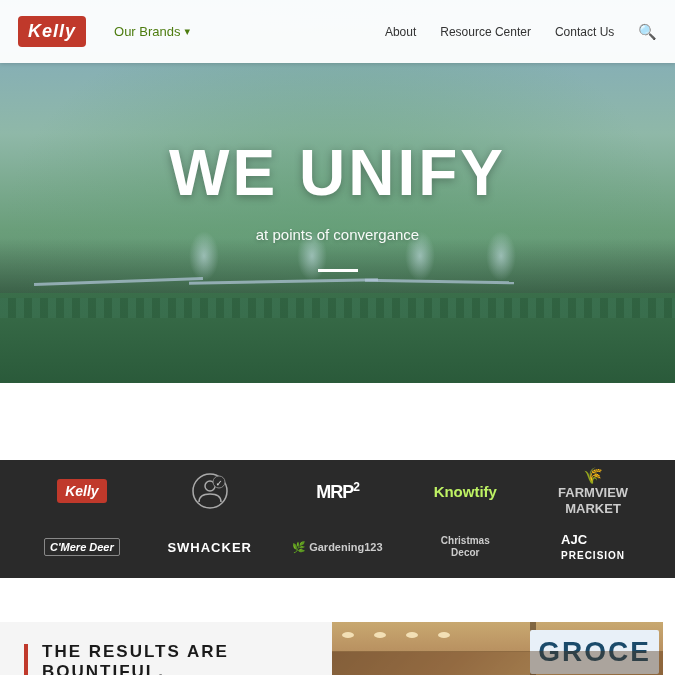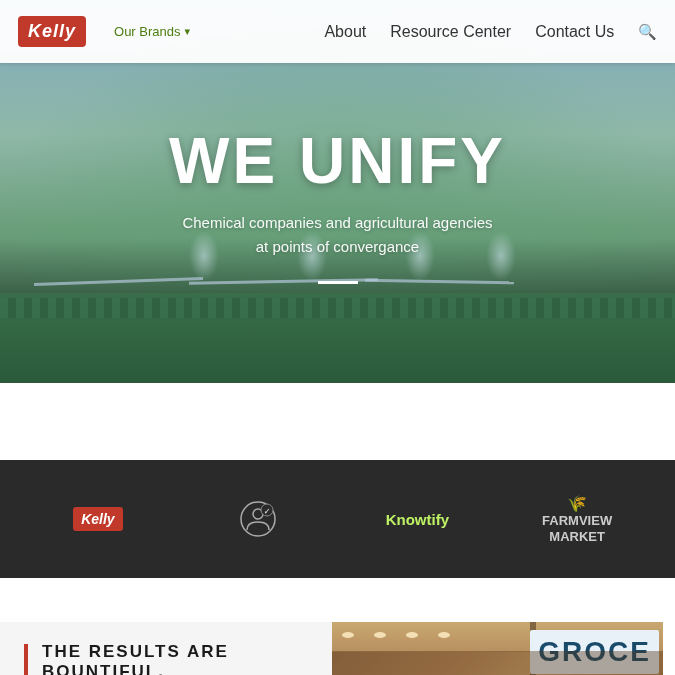--- a/index.html
+++ b/index.html
@@ -33,21 +33,21 @@
       letter-spacing: 1px;
     }
     .nav-brand-btn {
       font-size: 13px;
       color: #4d7c0f;
       cursor: pointer;
       display: flex; align-items: center; gap: 4px;
     }
     .nav-right { display: flex; align-items: center; gap: 24px; }
     .nav-link {
-      font-size: 16px;
+      font-size: 12px;
       color: #333;
       cursor: pointer;
       text-decoration: none;
     }
     .search-icon-wrap { cursor: pointer; color: #555; font-size: 15px; }
 
     
     .hero {
       position: absolute;
       top: 0; left: 0; right: 0;
@@ -309,21 +309,20 @@
     <div class="spray" style="left:44%;bottom:22px;"></div>
     <div class="spray" style="left:60%;bottom:22px;"></div>
     <div class="spray" style="left:72%;bottom:22px;"></div>
   </div>
 
   <div class="crops">
     <div class="crop-row"></div>
   </div>
   <div class="hero-content">
     <h1 class="hero-title">WE UNIFY</h1>
-    <p class="hero-subtitle">Chemical companies and agricultural agencies</p>
     <p class="hero-subtitle">at points of convergance</p>
     <div class="hero-dash"></div>
   </div>
 </section>
 
 <section class="brands-bar">
   <div class="brands-row">
 
     <div class="brand-logos-top">
 
@@ -334,34 +333,59 @@
       <div class="brand-logo">
         <svg width="38" height="38" viewBox="0 0 38 38">
           <circle cx="19" cy="19" r="17" fill="none" stroke="#aaa" stroke-width="1.5"></circle>
           <circle cx="19" cy="14" r="5" fill="none" stroke="#aaa" stroke-width="1.5"></circle>
           <path d="M8 30 Q8 22 19 22 Q30 22 30 30" fill="none" stroke="#aaa" stroke-width="1.5"></path>
           <circle cx="28" cy="10" r="6" fill="#2a2a2a" stroke="#888" stroke-width="1"></circle>
           <text x="28" y="14" text-anchor="middle" font-size="8" fill="#ccc">✓</text>
         </svg>
       </div>
 
+      <div class="brand-logo">
+        <span class="brand-mrp">MRP<span style="font-size:12px;vertical-align:super;">2</span></span>
+      </div>
 
       <div class="brand-logo">
         <span class="brand-knowtify">Knowtify</span>
       </div>
 
 
       <div class="brand-logo">
         <span class="brand-farmview">
           <span style="font-size:16px;">🌾</span><br>
           <span style="font-size:13px;color:#ccc;">FARMVIEW<br>MARKET</span>
         </span>
       </div>
     </div>
 
+    <div class="brand-logos-bottom">
+
+      <div class="brand-logo">
+        <span class="brand-cmeredeer">C'Mere Deer</span>
+      </div>
+
+      <div class="brand-logo">
+        <span class="brand-swhacker">SWHACKER</span>
+      </div>
+
+      <div class="brand-logo">
+        <span class="brand-gardening">🌿 Gardening123</span>
+      </div>
+
+      <div class="brand-logo">
+        <span class="brand-xmas">Christmas<br>Decor</span>
+      </div>
+
+      <div class="brand-logo">
+        <span class="brand-ajc">AJC<br><span style="font-size:10px;letter-spacing:1px;">PRECISION</span></span>
+      </div>
+    </div>
   </div>
 </section>
 
 <section class="bottom-section">
   <div class="bottom-left">
     <div class="results-bar"></div>
     <span class="results-text">THE RESULTS ARE BOUNTIFUL.</span>
   </div>
   <div class="bottom-right">
     <div class="store-bg">

